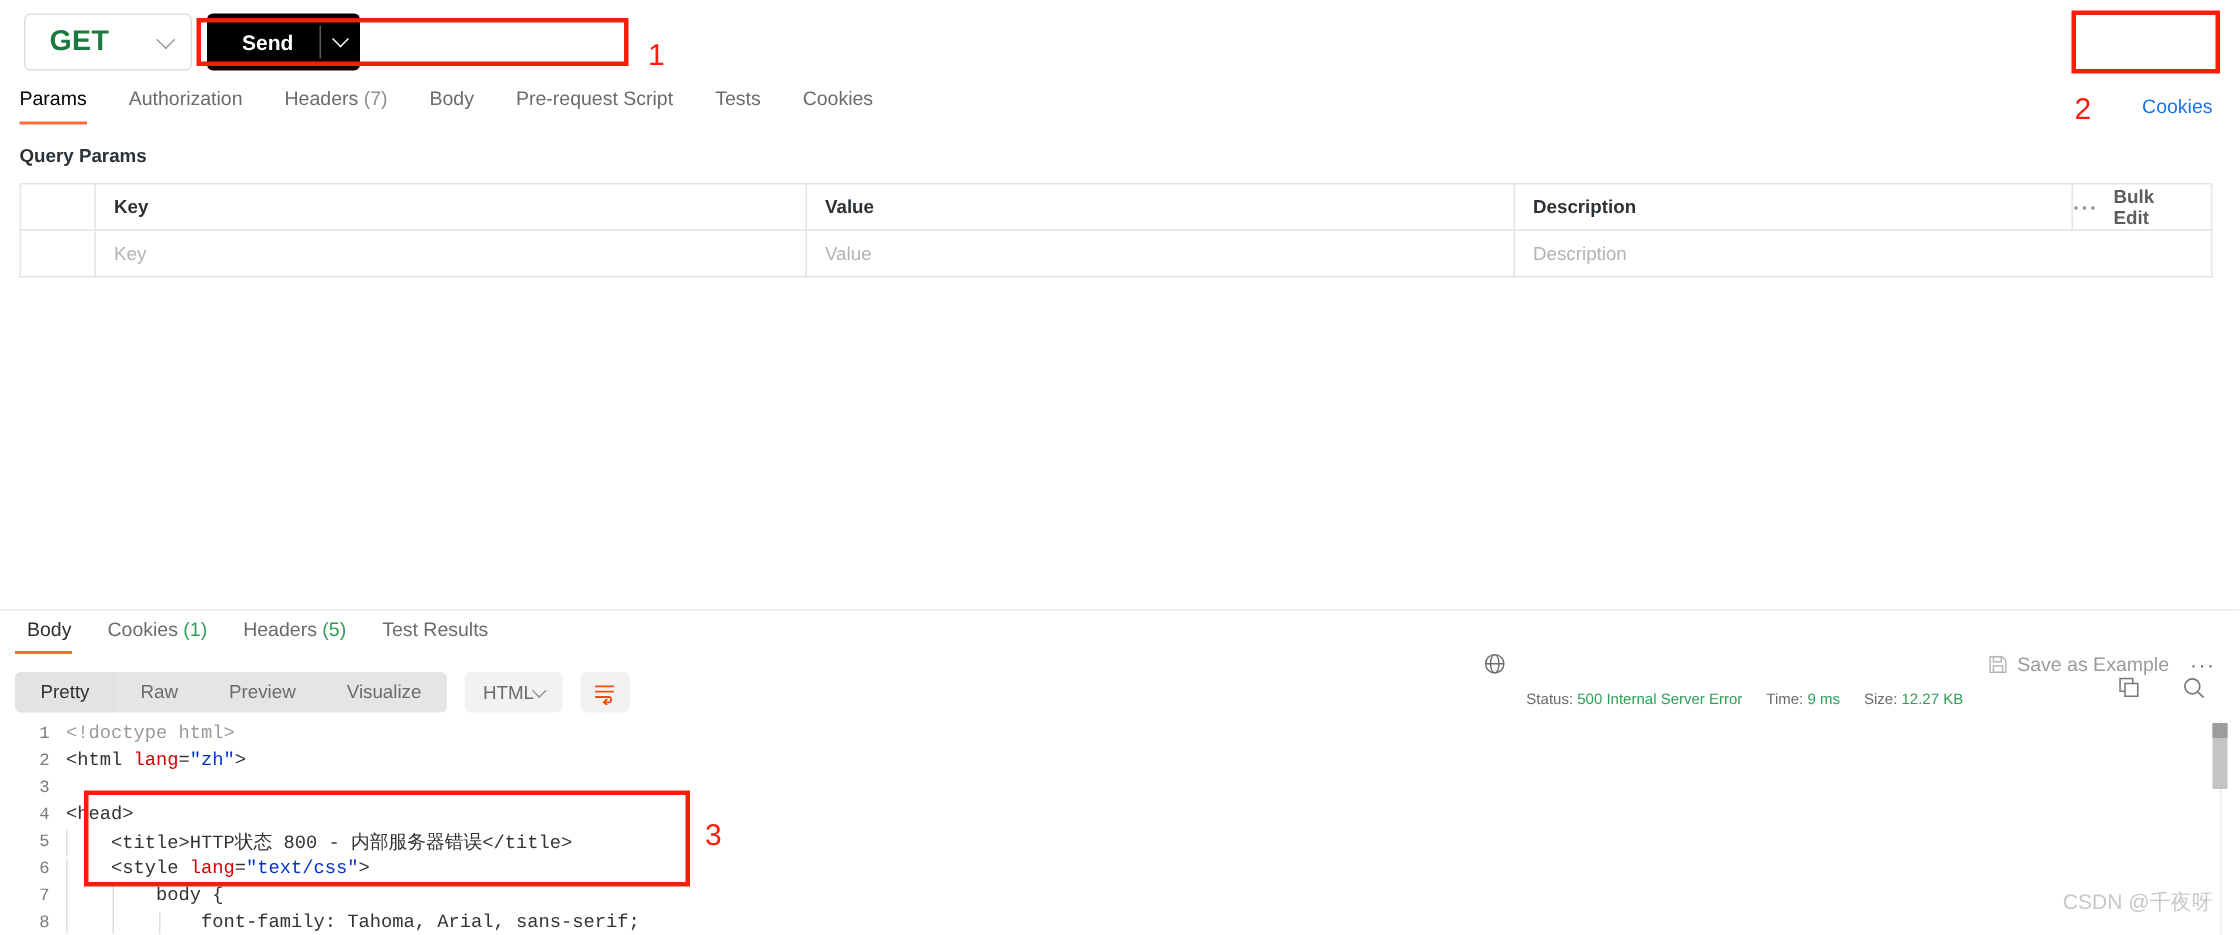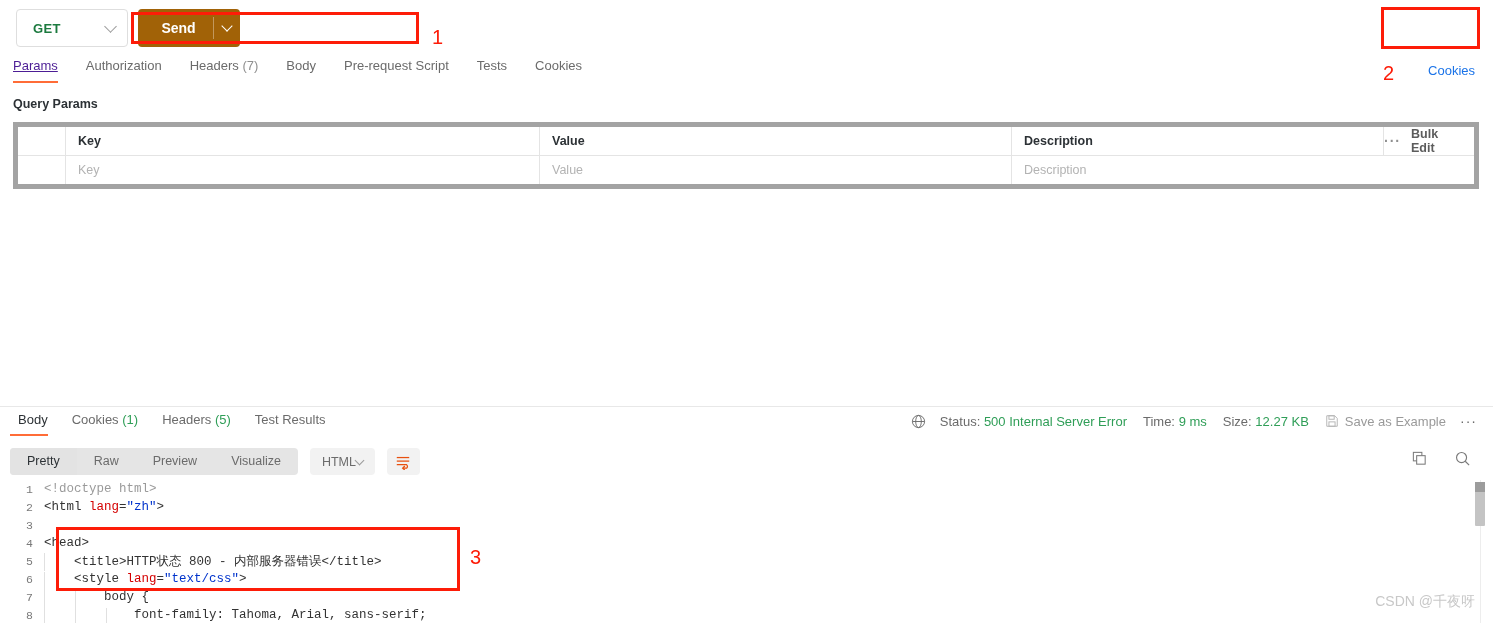--- a/index.html
+++ b/index.html
@@ -16,33 +16,33 @@
   .url-row {
     position: absolute; left: 0; top: 0; width: 1493px; height: 56px;
     display: flex; align-items: center; padding: 0 16px;
   }
   .method-select {
     width: 112px; height: 38px;
     border: 1px solid #dedede; border-radius: 4px; background: #fff;
     display: flex; align-items: center; justify-content: space-between;
     padding: 0 12px 0 16px; cursor: pointer;
   }
-  .method-label { color: #1c7a3f; font-weight: bold; font-size: 13px; letter-spacing: .3px; }
+  .method-label { color: #1c7a3f; font-weight: bold; font-size: 19px; letter-spacing: .3px; }
   .chev { width: 9px; height: 9px; border-right: 1.6px solid #9a9a9a; border-bottom: 1.6px solid #9a9a9a;
           transform: rotate(45deg); margin-bottom: 4px; }
   .url-wrap { position: relative; flex: 1; margin-left: 8px; height: 38px; }
   .url-input {
     width: 100%; height: 38px;
     border: 2px solid #6ba8f5; border-radius: 4px; background: #fff;
     padding: 0 14px; font-size: 13.5px; color: #2c3135;
     font-family: "Liberation Sans", sans-serif; outline: none;
   }
   .send-wrap { position: relative; margin-left: 10px; }
   .send-btn {
-    width: 102px; height: 38px; background: #a16207; border-radius: 4px;
+    width: 102px; height: 38px; background: #000000; border-radius: 4px;
     display: flex; align-items: center; color: #fff; cursor: pointer;
     border: none;
   }
   .send-text { flex: 1; text-align: center; font-weight: bold; font-size: 14px;
                font-family: "Liberation Sans", sans-serif; padding-left: 6px; }
   .send-div { width: 1px; height: 22px; background: rgba(255,255,255,.35); }
   .send-caret { width: 26px; display: flex; align-items: center; justify-content: center; }
   .send-caret i { width: 8px; height: 8px; border-right: 1.7px solid #fff; border-bottom: 1.7px solid #fff;
                   transform: rotate(45deg); margin-bottom: 4px; display:block; }
 
@@ -51,37 +51,37 @@
   .anno-num { position: absolute; color: #fd1c08; font-size: 20px;
               font-family: "Liberation Sans", sans-serif; pointer-events: none; }
 
   
   .req-tabs {
     position: absolute; left: 0; top: 56px; width: 1493px; height: 32px;
     display: flex; align-items: flex-start; padding-left: 13px; gap: 0;
   }
   .rtab { font-size: 13px; color: #6b6b6b; padding: 2px 14px 10px 14px; cursor: pointer; position: relative; white-space: nowrap; }
   .rtab:first-child { padding-left: 0; }
-  .rtab.active { color: #4c1d95; text-decoration: underline; }
+  .rtab.active { color: #000000; }
   .rtab.active::after {
     content: ""; position: absolute; left: 0; right: 14px; bottom: 0; height: 2px; background: #ff6c37;
   }
   .rtab .cnt { color: #8f8f8f; }
   .cookies-link {
     position: absolute; right: 18px; top: 63px; font-size: 13px; color: #1a73e8; cursor: pointer;
   }
 
   .query-title {
     position: absolute; left: 13px; top: 97px; font-size: 12.5px; font-weight: bold; color: #2c3135;
   }
 
   
   .ptable {
     position: absolute; left: 13px; top: 122px; width: 1461px;
-    border: 5px solid #a3a3a3; border-collapse: collapse; table-layout: fixed; background: #fff;
+    border: 1px solid #a3a3a3; border-collapse: collapse; table-layout: fixed; background: #fff;
   }
   .ptable th, .ptable td { border: 1px solid #e4e4e4; height: 31px; text-align: left; padding: 0 0 0 12px; }
   .ptable th { font-size: 12.5px; font-weight: bold; color: #2c3135; }
   .ptable td { font-size: 12.5px; color: #b3b3b3; font-weight: normal; }
   .col-chk { width: 50px; }
   .col-key { width: 474px; }
   .col-val { width: 472px; }
   .col-desc { width: 372px; }
   .col-act { width: 93px; padding: 0 !important; }
   .act-cell { display: flex; align-items: center; justify-content: flex-end; gap: 10px; padding-right: 12px; height: 100%; }
@@ -95,21 +95,21 @@
   .resp-tabs {
     position: absolute; left: 0; top: 410px; width: 1493px; height: 28px;
     display: flex; align-items: flex-start; padding-left: 6px;
   }
   .restab { font-size: 13px; color: #6b6b6b; padding: 2px 12px 9px 12px; cursor: pointer; position: relative; white-space: nowrap; }
   .restab.active { color: #2c3135; }
   .restab.active::after { content: ""; position: absolute; left: 4px; right: 12px; bottom: 0; height: 2px; background: #ff6c37; }
   .restab .cnt { color: #2f9e57; }
 
   .status-bar { position: absolute; right: 16px; top: 413px; display: flex; align-items: center; gap: 0; }
-  .sb-item { font-size: 13px; color: #6b6b6b; margin-right: 16px; white-space: nowrap; }
+  .sb-item { font-size: 10px; color: #6b6b6b; margin-right: 16px; white-space: nowrap; margin-top: 48px; }
   .sb-val { color: #2f9e57; }
   .sb-val.err { color: #2f9e57; }
   .save-ex { font-size: 13px; color: #9a9a9a; display: flex; align-items: center; gap: 6px; margin-right: 14px; cursor: pointer; }
   .more-dots { font-size: 14px; color: #6b6b6b; letter-spacing: 1px; cursor: pointer; }
 
   
   .fmt-row { position: absolute; left: 10px; top: 448px; display: flex; align-items: center; }
   .fmt-group { display: flex; background: #e5e5e5; border-radius: 4px; overflow: hidden; height: 27px; }
   .fmt-btn { font-size: 12.5px; color: #6b6b6b; padding: 0 17px; height: 27px; line-height: 27px; cursor: pointer; }
   .fmt-btn.active { background: #e3e3e3; color: #2c3135; }

